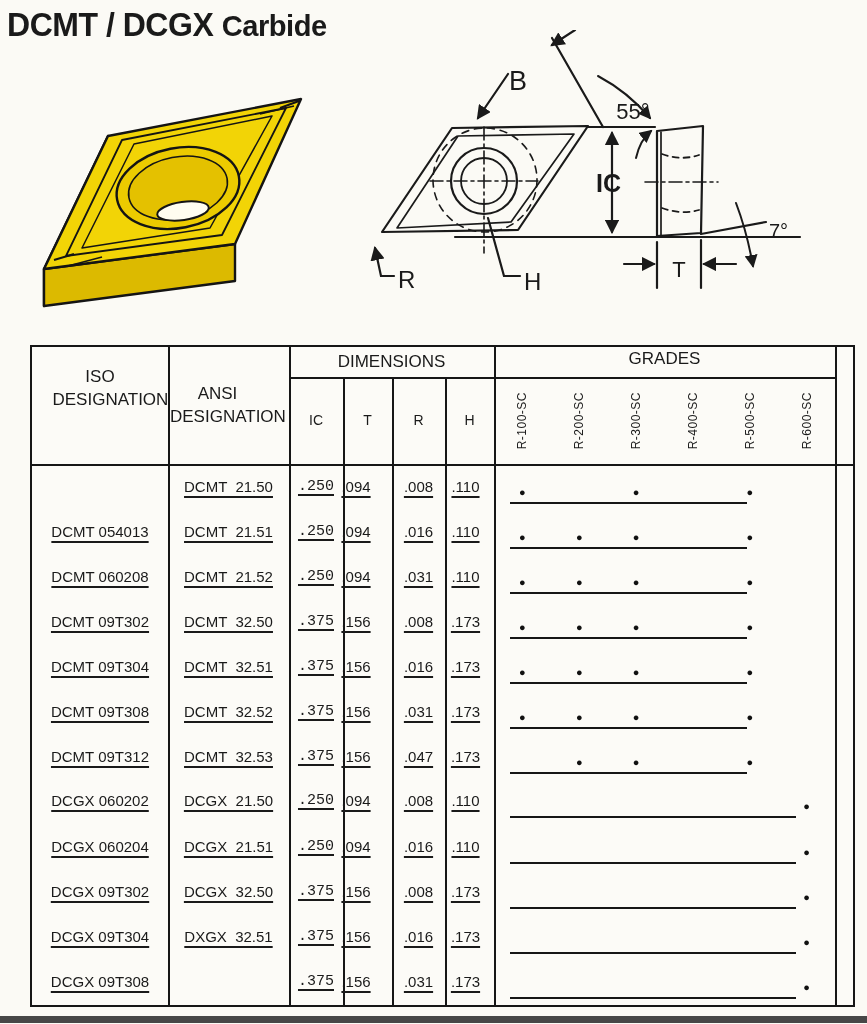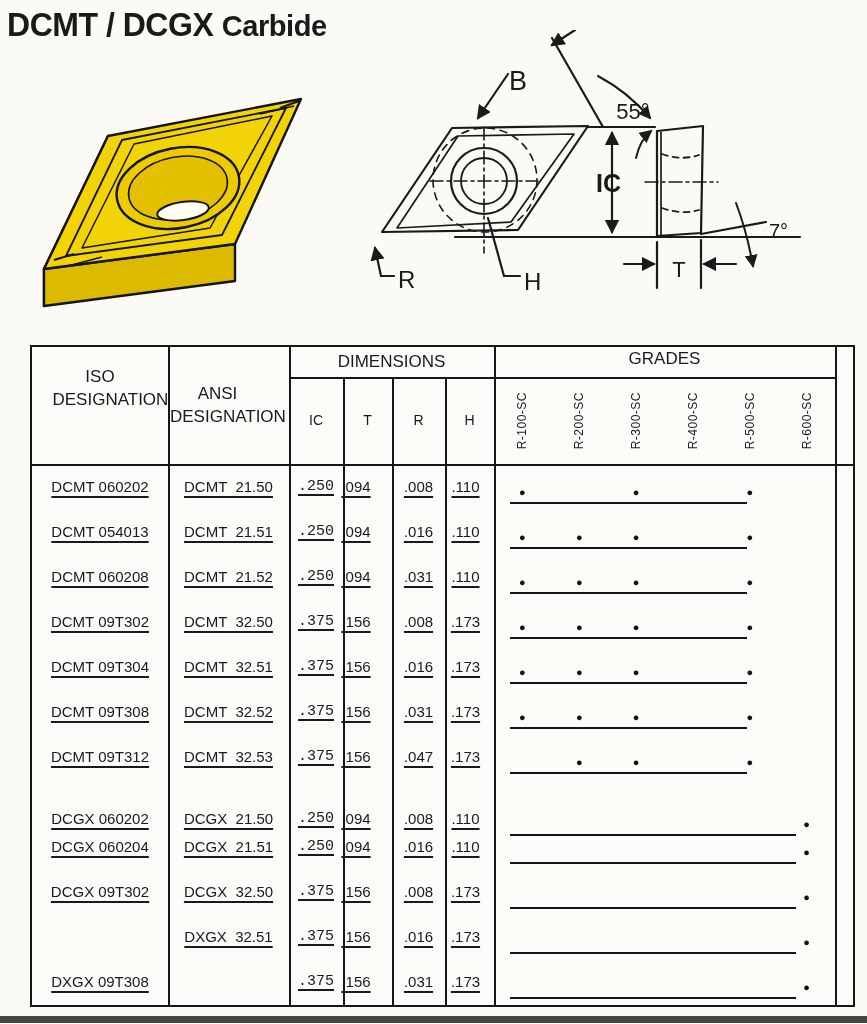--- a/index.html
+++ b/index.html
@@ -189,21 +189,20 @@
         <span>R-500-SC</span>
       </div>
     <div class="gslot">
         <span>R-600-SC</span>
       </div>
   </div>
 
   <div class="rows">
 
     <div class="trow" style="top:0px">
-      <div class="cell c-iso">DCMT 060202</div>
       <div class="cell c-ansi">DCMT  21.50</div>
       <div class="cell c-ic">.250</div>
       <div class="cell c-t">.094</div>
       <div class="cell c-r">.008</div>
       <div class="cell c-h">.110</div>
       <div class="c-grades" data-len="short">
         <div class="dotrow">
           <div class="dslot">●</div>
           <div class="dslot"></div>
           <div class="dslot">●</div>
@@ -328,21 +327,21 @@
           <div class="dslot">●</div>
           <div class="dslot">●</div>
           <div class="dslot"></div>
           <div class="dslot">●</div>
           <div class="dslot"></div>
         </div>
         <div class="gline"></div>
       </div>
     </div>
 
-    <div class="trow" style="top:332px">
+    <div class="trow" style="top:314px">
       <div class="cell c-iso">DCGX 060202</div>
       <div class="cell c-ansi">DCGX  21.50</div>
       <div class="cell c-ic">.250</div>
       <div class="cell c-t">.094</div>
       <div class="cell c-r">.008</div>
       <div class="cell c-h">.110</div>
       <div class="c-grades" data-len="long">
         <div class="dotrow">
           <div class="dslot"></div>
           <div class="dslot"></div>
@@ -389,40 +388,41 @@
           <div class="dslot"></div>
           <div class="dslot"></div>
           <div class="dslot"></div>
           <div class="dslot">●</div>
         </div>
         <div class="gline"></div>
       </div>
     </div>
 
     <div class="trow" style="top:450px">
+      <div class="cell c-iso">DCGX 09T304</div>
       <div class="cell c-ansi">DXGX  32.51</div>
       <div class="cell c-ic">.375</div>
       <div class="cell c-t">.156</div>
       <div class="cell c-r">.016</div>
       <div class="cell c-h">.173</div>
       <div class="c-grades" data-len="long">
         <div class="dotrow">
           <div class="dslot"></div>
           <div class="dslot"></div>
           <div class="dslot"></div>
           <div class="dslot"></div>
           <div class="dslot"></div>
           <div class="dslot">●</div>
         </div>
         <div class="gline"></div>
       </div>
     </div>
 
     <div class="trow" style="top:495px">
-      <div class="cell c-iso">DXGX 09T308</div>
+      <div class="cell c-iso">DCGX 09T308</div>
       <div class="cell c-ic">.375</div>
       <div class="cell c-t">.156</div>
       <div class="cell c-r">.031</div>
       <div class="cell c-h">.173</div>
       <div class="c-grades" data-len="long">
         <div class="dotrow">
           <div class="dslot"></div>
           <div class="dslot"></div>
           <div class="dslot"></div>
           <div class="dslot"></div>

